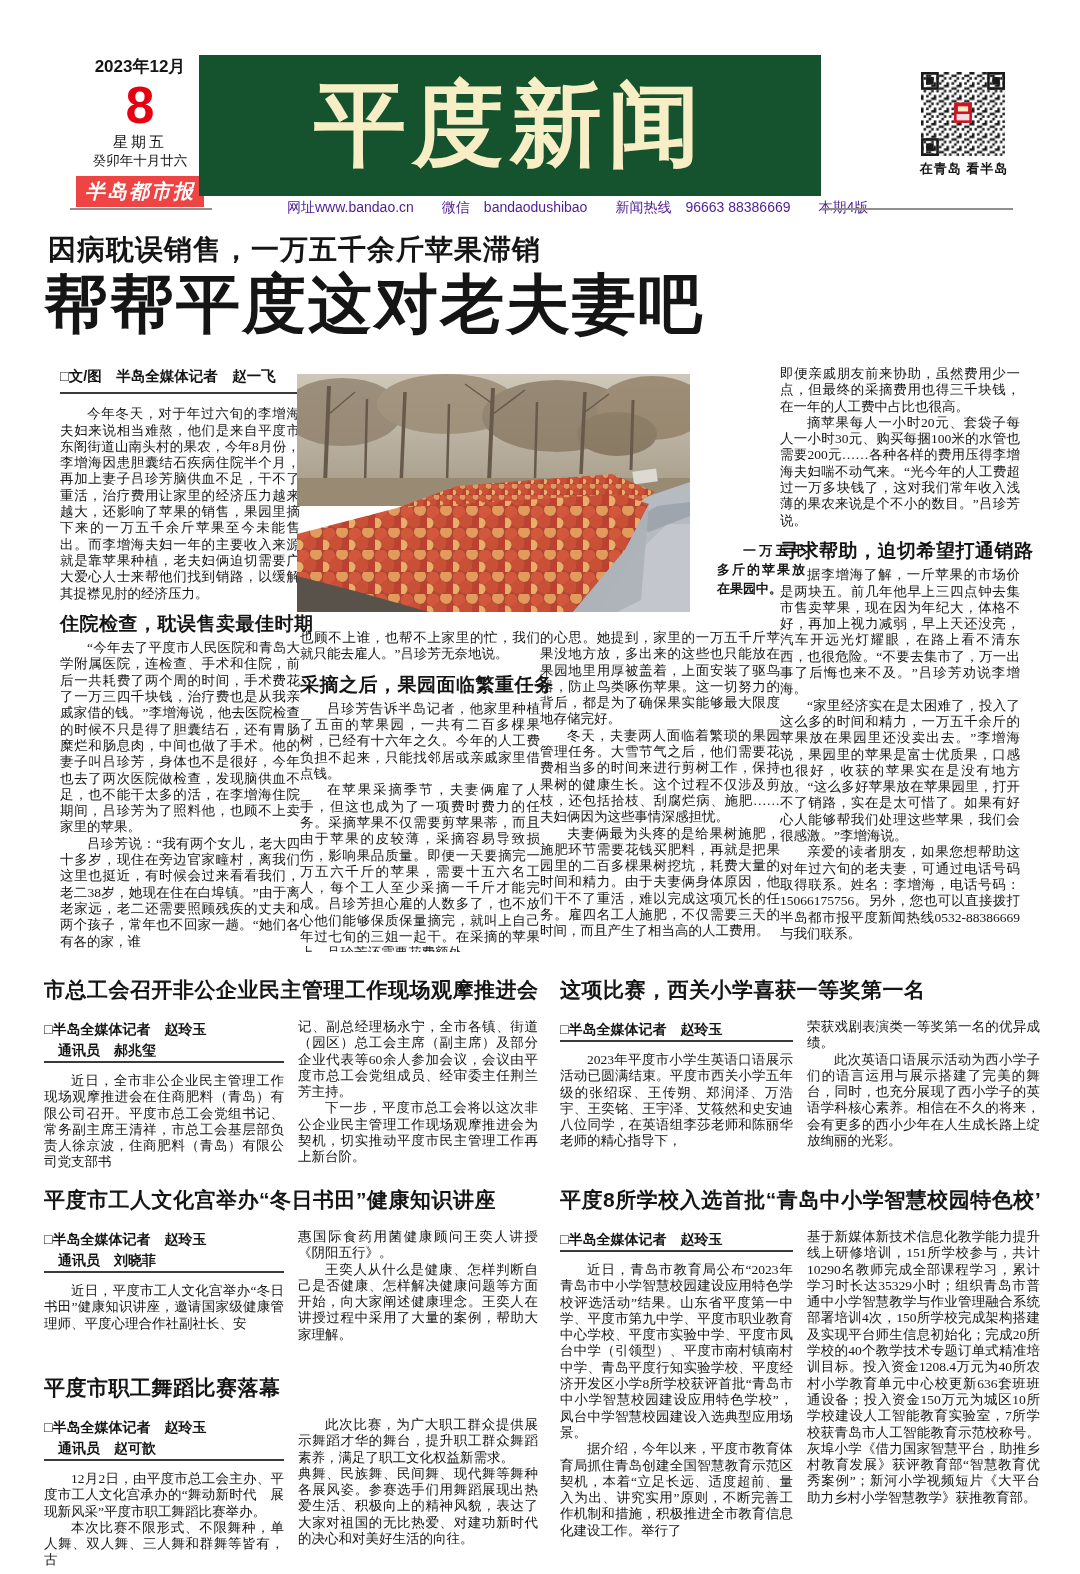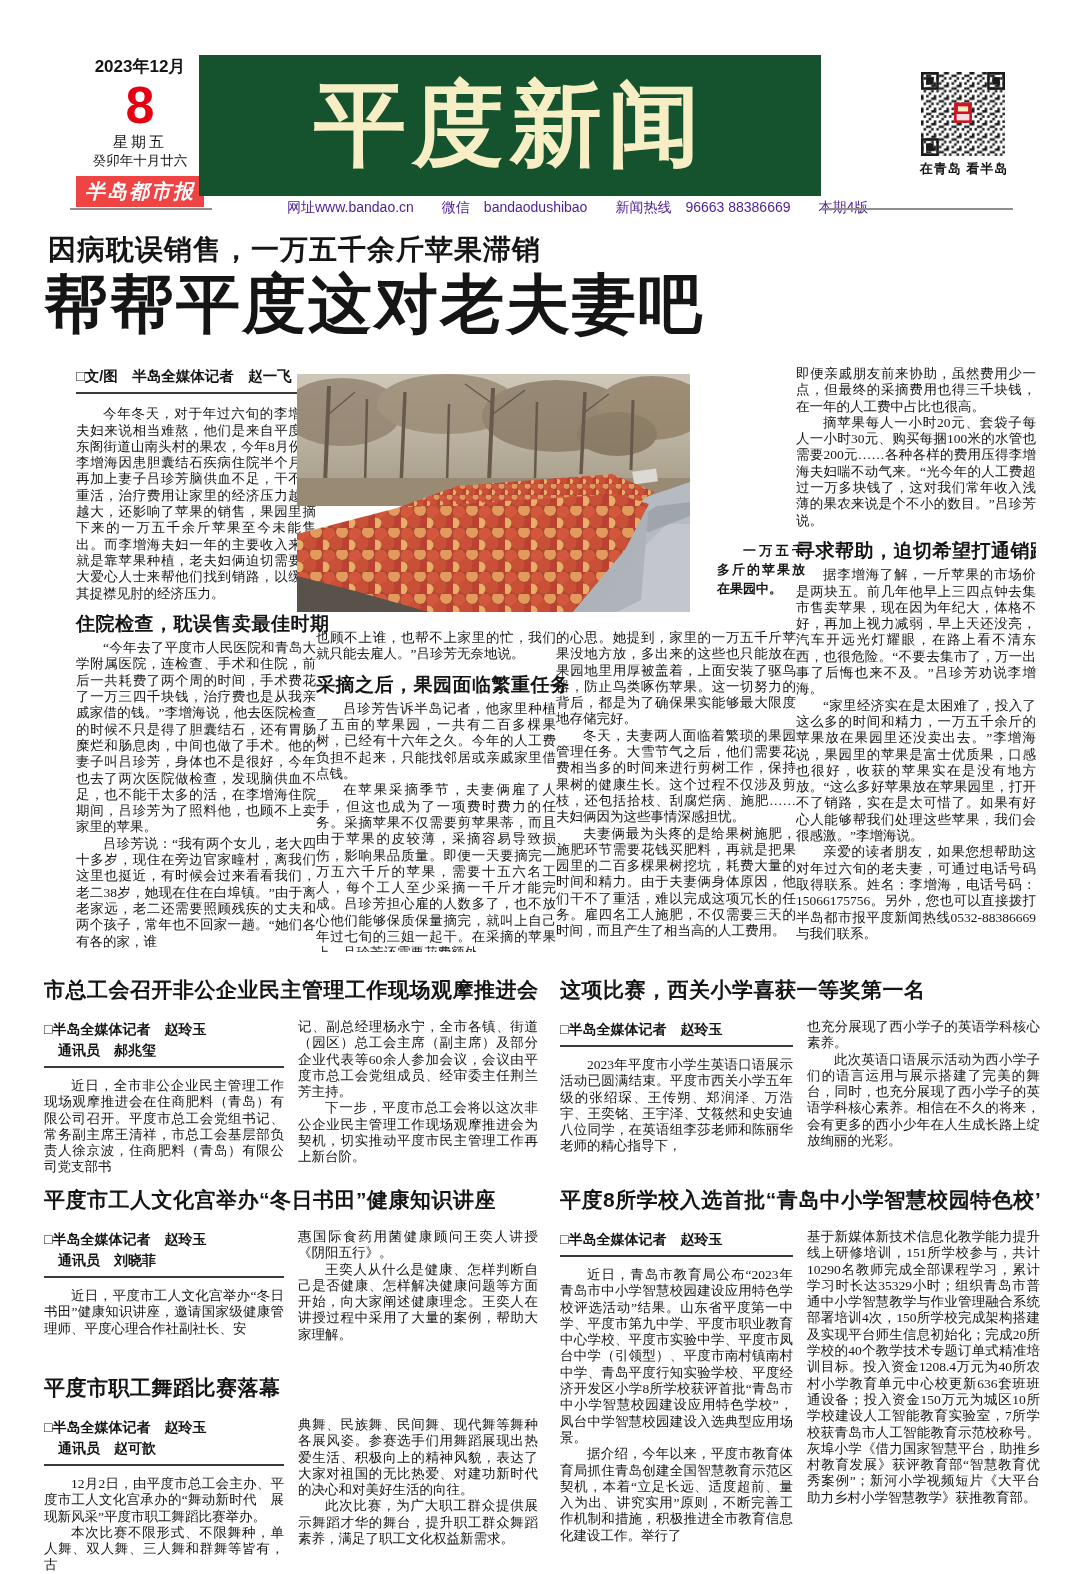--- a/index.html
+++ b/index.html
@@ -23,21 +23,21 @@
                 font-weight:900;color:#f7eec5;letter-spacing:6px;}
   .infoline{left:287px;top:199px;display:flex;gap:28px;font-size:14px;color:#4c1d95;}
   .qr{left:921px;top:72px;width:84px;height:84px;}
   .qr-cap{left:912px;top:160px;width:104px;text-align:center;font-size:13px;
           font-weight:700;letter-spacing:1px;}
 
   
   .kicker{left:48px;top:231px;font-size:28px;font-weight:700;letter-spacing:1px;}
   .headline{left:44px;top:264px;font-size:64px;font-weight:900;letter-spacing:2px;line-height:1.25;}
   .leadcols{left:44px;top:366px;width:992px;height:586px;display:flex;
-            justify-content:flex-end;overflow:hidden;}
+            justify-content:center;overflow:hidden;}
   .col{width:240px;flex:0 0 240px;font-size:13.5px;line-height:16.3px;text-align:justify;}
   .col.padphoto{padding-top:264px;}
   .p{margin:0;}
   .ind{text-indent:2em;}
   .lead-byline{font-family:"Liberation Sans",sans-serif;font-size:14.5px;font-weight:700;
                padding:2px 0 8px;border-bottom:2px solid #3a3a3a;margin-bottom:12px;}
   .sechead{font-family:"Liberation Sans",sans-serif;font-size:19px;font-weight:800;
            margin:14px 0 8px;white-space:nowrap;letter-spacing:0.5px;}
   .photo{left:297px;top:374px;width:393px;height:238px;}
   .photo svg{display:block;}
@@ -46,21 +46,21 @@
 
   
   .art{position:absolute;}
   .art-h{font-family:"Liberation Sans",sans-serif;font-size:21px;font-weight:900;
          letter-spacing:0.5px;white-space:nowrap;}
   .cols2{display:flex;gap:14px;margin-top:15px;}
   .acol{font-size:13.5px;line-height:16.3px;text-align:justify;}
   .w240{width:240px;flex:0 0 240px;}
   .w233{width:233px;flex:0 0 233px;}
   .byl{font-family:"Liberation Sans",sans-serif;font-size:14px;font-weight:700;
-       line-height:21px;border-bottom:2px solid #3a3a3a;padding-bottom:5px;margin-bottom:10px;}
+       line-height:21px;border-bottom:2px solid #3a3a3a;margin-bottom:10px;}
   .byl .l2{text-indent:1em;}
 </style>
 </head>
 <body>
 
 <div class="page">
 
   <div class="abs dateblock hei">
     <div class="d-ym">2023年12月</div>
     <div class="d-day">8</div>
@@ -226,21 +226,21 @@
   <div class="art" style="left:560px;top:976px;width:480px;">
     <div class="art-h">这项比赛，西关小学喜获一等奖第一名</div>
     <div class="cols2">
       <div class="acol w233">
         <div class="byl">
           <div>□半岛全媒体记者　赵玲玉</div>
         </div>
         <p class="p ind">2023年平度市小学生英语口语展示活动已圆满结束。平度市西关小学五年级的张绍琛、王传朔、郑润泽、万浩宇、王奕铭、王宇泽、艾筱然和史安迪八位同学，在英语组李莎老师和陈丽华老师的精心指导下，</p>
       </div>
       <div class="acol w233">
-        <p class="p">也充分展现了西小学子的英语学科核心素养。</p>
+        <p class="p">荣获戏剧表演类一等奖第一名的优异成绩。</p>
         <p class="p ind">此次英语口语展示活动为西小学子们的语言运用与展示搭建了完美的舞台，同时，也充分展现了西小学子的英语学科核心素养。相信在不久的将来，会有更多的西小少年在人生成长路上绽放绚丽的光彩。</p>
       </div>
     </div>
   </div>
 
   <div class="art" style="left:44px;top:1186px;width:494px;">
     <div class="art-h">平度市工人文化宫举办“冬日书田”健康知识讲座</div>
     <div class="cols2">
       <div class="acol w240">
         <div class="byl">
@@ -261,22 +261,22 @@
     <div class="cols2">
       <div class="acol w240">
         <div class="byl">
           <div>□半岛全媒体记者　赵玲玉</div>
           <div class="l2">通讯员　赵可歆</div>
         </div>
         <p class="p ind">12月2日，由平度市总工会主办、平度市工人文化宫承办的“舞动新时代　展现新风采”平度市职工舞蹈比赛举办。</p>
         <p class="p ind">本次比赛不限形式、不限舞种，单人舞、双人舞、三人舞和群舞等皆有，古</p>
       </div>
       <div class="acol w240">
+        <p class="p ind">此次比赛，为广大职工群众提供展示舞蹈才华的舞台，提升职工群众舞蹈素养，满足了职工文化权益新需求。</p>
         <p class="p">典舞、民族舞、民间舞、现代舞等舞种各展风姿。参赛选手们用舞蹈展现出热爱生活、积极向上的精神风貌，表达了大家对祖国的无比热爱、对建功新时代的决心和对美好生活的向往。</p>
-        <p class="p ind">此次比赛，为广大职工群众提供展示舞蹈才华的舞台，提升职工群众舞蹈素养，满足了职工文化权益新需求。</p>
       </div>
     </div>
   </div>
 
   <div class="art" style="left:560px;top:1186px;width:480px;height:364px;overflow:hidden;">
     <div class="art-h">平度8所学校入选首批“青岛中小学智慧校园特色校”</div>
     <div class="cols2">
       <div class="acol w233">
         <div class="byl">
           <div>□半岛全媒体记者　赵玲玉</div>

